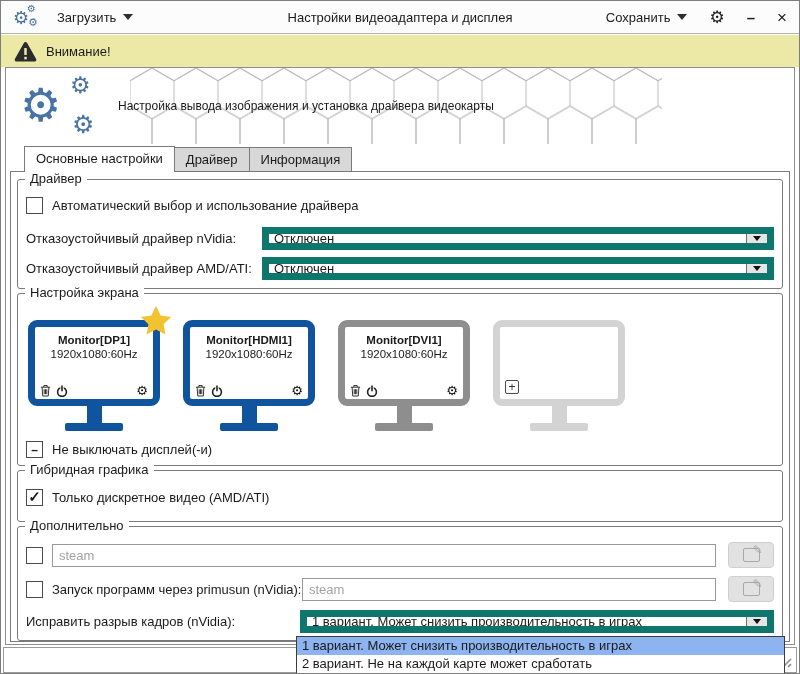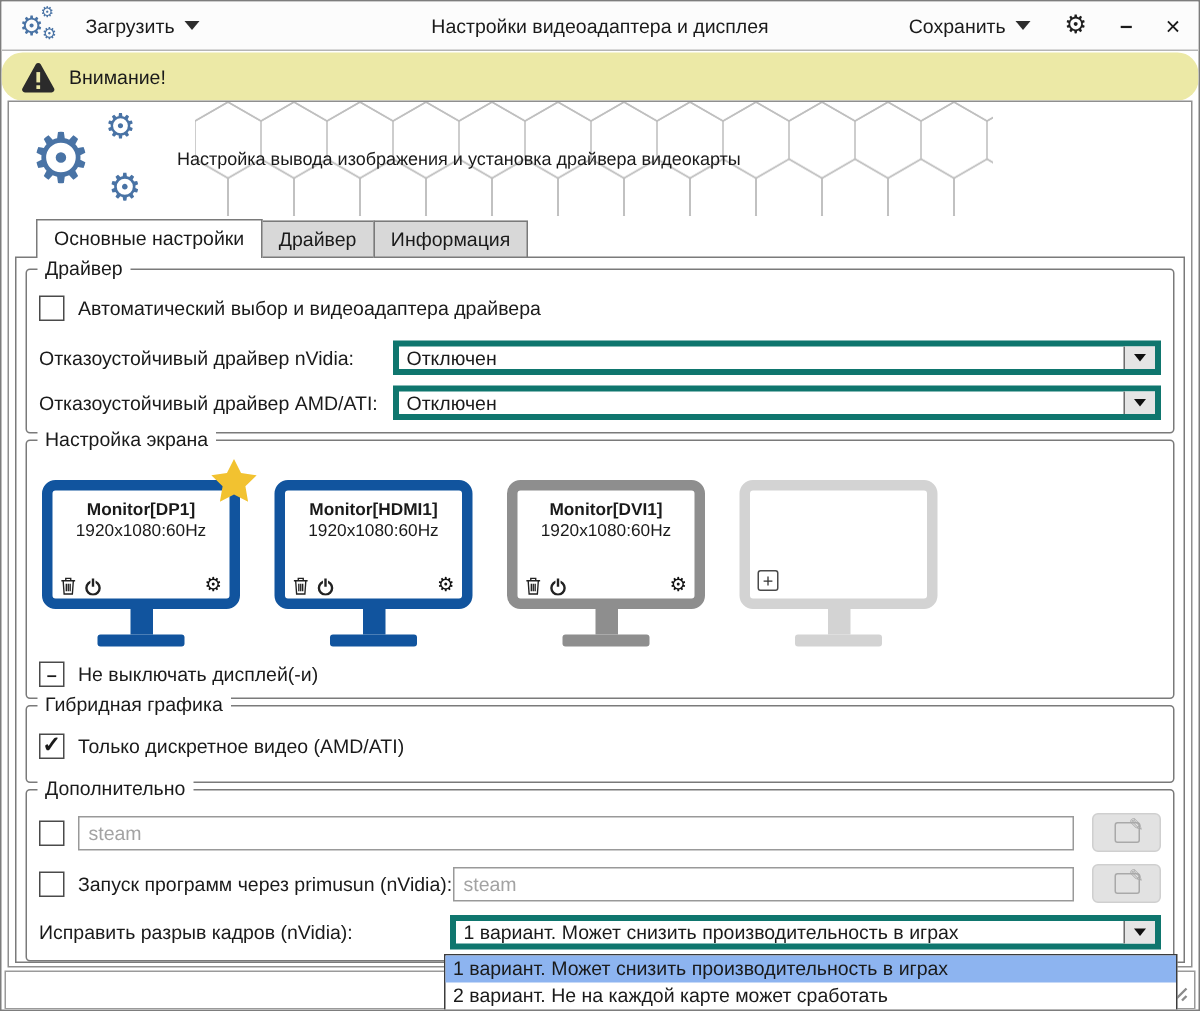--- a/index.html
+++ b/index.html
@@ -17,21 +17,21 @@
   .menu-btn{display:flex;align-items:center;gap:7px;cursor:default;}
   .tri-down{width:0;height:0;border-left:5px solid transparent;border-right:5px solid transparent;border-top:6px solid #2d2d2d;}
   .tb-title{position:absolute;left:150px;right:150px;text-align:center;pointer-events:none;}
   .tb-right{margin-left:auto;display:flex;align-items:center;gap:22px;}
   .tb-gear{font-family:"DejaVu Sans",sans-serif;font-size:17px;line-height:1;color:#1e1e1e;}
   .tb-min{font-weight:bold;font-size:15px;line-height:1;}
   .tb-close{font-size:17px;line-height:1;}
 
   
   .warnbar{position:absolute;top:34px;left:0;right:0;height:32px;background:#ECE9A6;
-    display:flex;align-items:center;gap:9px;padding:0 13px;box-sizing:border-box;border-radius:14px;}
+    display:flex;align-items:center;gap:9px;padding:0 13px;box-sizing:border-box;}
 
   
   .content-frame{position:absolute;left:4px;right:4px;top:66px;height:578px;border:1px solid #8f8f8f;
     background:#fff;box-sizing:border-box;}
 
   .header{position:relative;height:77px;overflow:visible;}
   .hexes{position:absolute;left:124px;top:0;}
   .hdr-gears{position:absolute;left:8px;top:2px;width:100px;height:72px;}
   .hdr-gears span{position:absolute;color:#4973A5;font-family:"DejaVu Sans",sans-serif;line-height:1;}
   .hdr-gears .g1{left:6px;top:12px;font-size:46px;}
@@ -58,21 +58,21 @@
   .row{display:flex;align-items:center;padding:0 8px;}
   .cb{width:15px;height:15px;border:1px solid #4a4a4a;background:#fff;flex:none;margin-right:9px;
     display:inline-flex;align-items:center;justify-content:center;line-height:1;box-sizing:content-box;}
   .cb span{font-size:12px;font-weight:bold;}
   .cb.checked span{font-size:15px;margin-top:-3px;}
   .lbl{white-space:nowrap;}
   .lbl-w1{width:236px;flex:none;}
   .lbl-w2{width:250px;flex:none;}
   .lbl-w3{width:274px;flex:none;}
 
-  .combo{flex:1;height:23px;border:4px solid #0f766e;background:#fff;display:flex;align-items:stretch;box-sizing:border-box;}
+  .combo{flex:1;height:23px;border:7px solid #0f766e;background:#fff;display:flex;align-items:stretch;box-sizing:border-box;}
   .combo .val{flex:1;padding-left:5px;display:flex;align-items:center;white-space:nowrap;overflow:hidden;}
   .combo .btn{width:20px;flex:none;background:#e5e5e5;border-left:1px solid #6e6e6e;
     display:flex;align-items:center;justify-content:center;}
   .tri{width:0;height:0;border-left:4.5px solid transparent;border-right:4.5px solid transparent;border-top:5.5px solid #101010;}
 
   
   .mon-row{display:flex;padding-left:10px;margin-top:26px;}
   .monitor{width:132px;margin-right:23px;position:relative;flex:none;}
   .mscreen{height:86px;border:7px solid #11549E;border-radius:9px;background:#fff;box-sizing:border-box;
     position:relative;text-align:center;}
@@ -177,21 +177,21 @@
       <div class="tab">Драйвер</div>
       <div class="tab">Информация</div>
     </div>
 
     <div class="panel">
 
       <div class="fs fs1">
         <span class="fs-legend">Драйвер</span>
         <div class="row" style="margin-top:17px;">
           <span class="cb"></span>
-          <span class="lbl">Автоматический выбор и видеоадаптера драйвера</span>
+          <span class="lbl">Автоматический выбор и использование драйвера</span>
         </div>
         <div class="row" style="margin-top:13px;">
           <span class="lbl lbl-w1">Отказоустойчивый драйвер nVidia:</span>
           <div class="combo">
             <span class="val">Отключен</span>
             <span class="btn">
                 <span class="tri"></span>
               </span>
           </div>
         </div>

